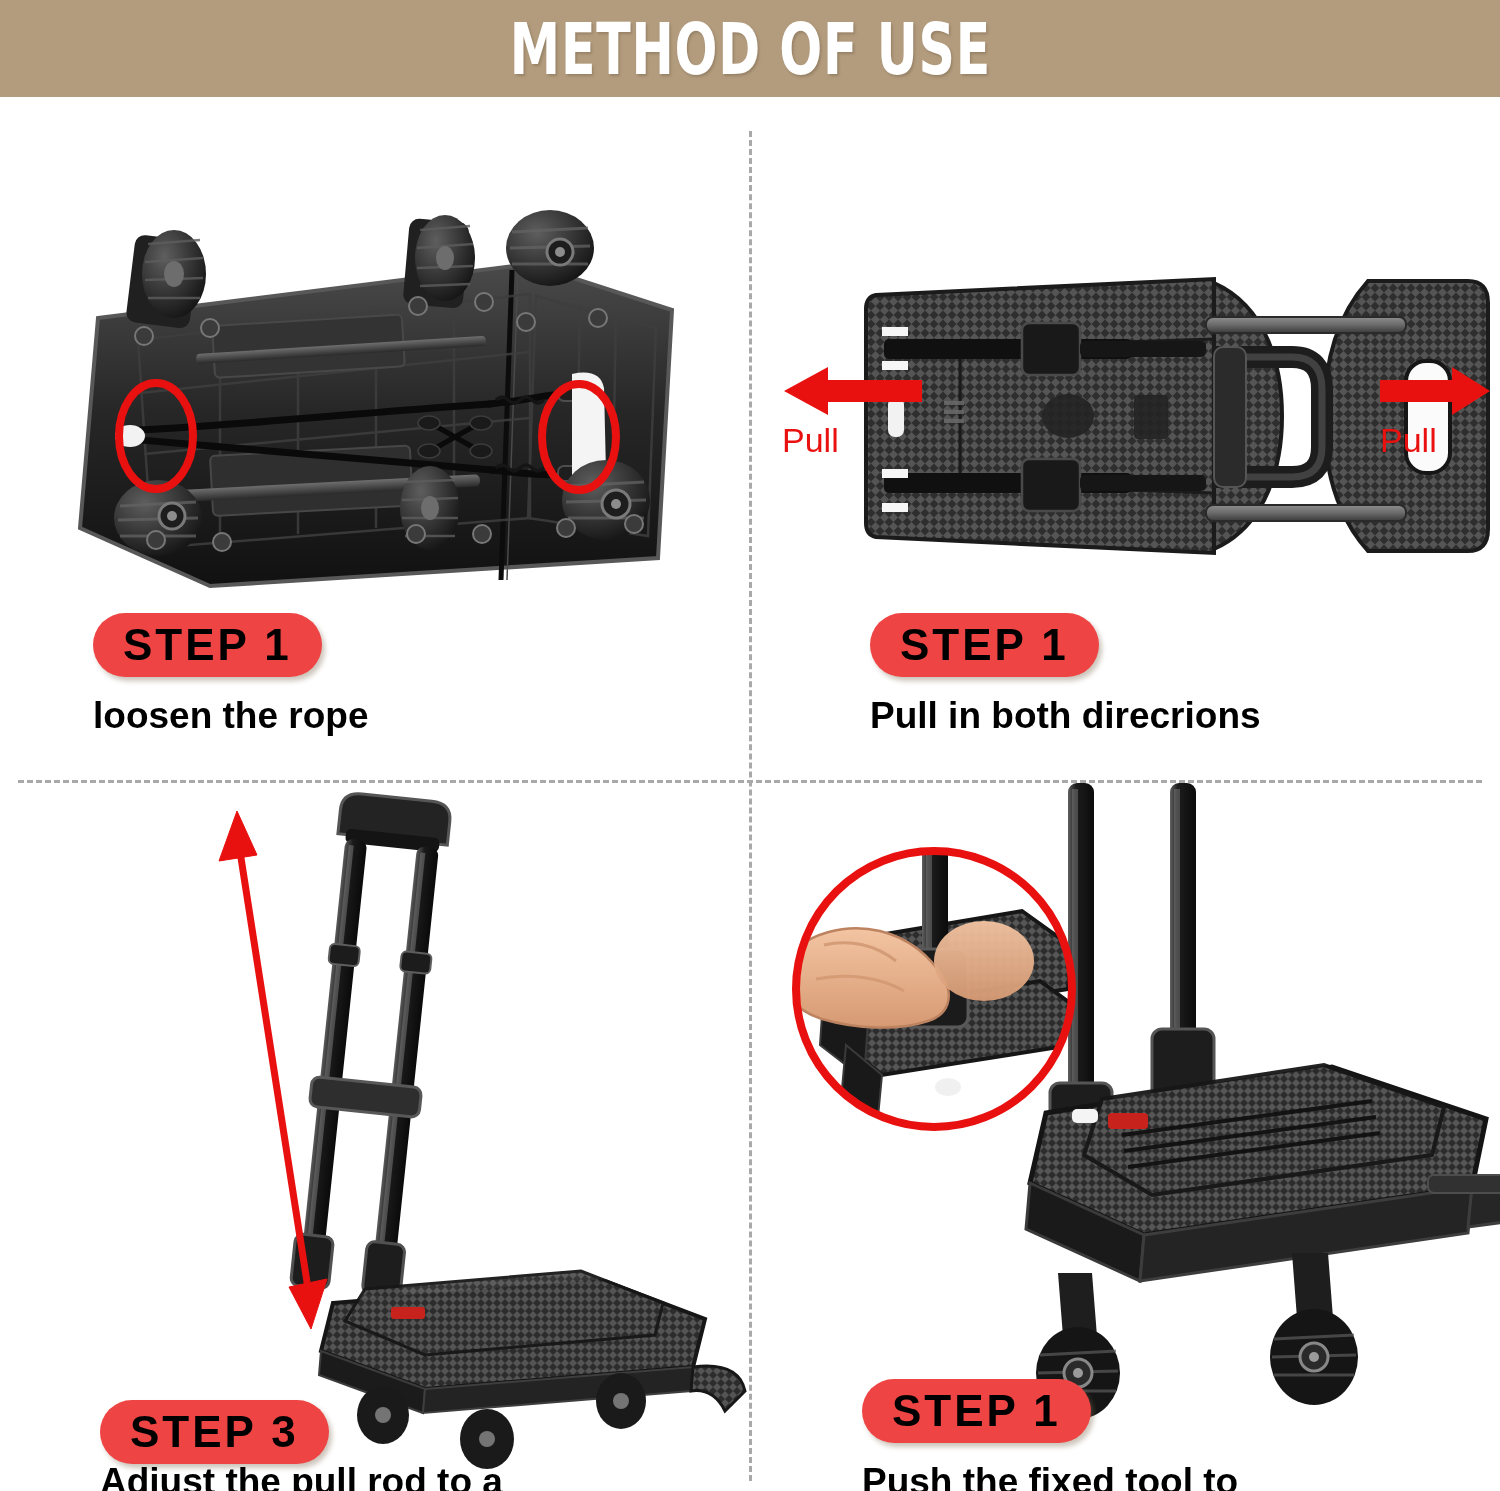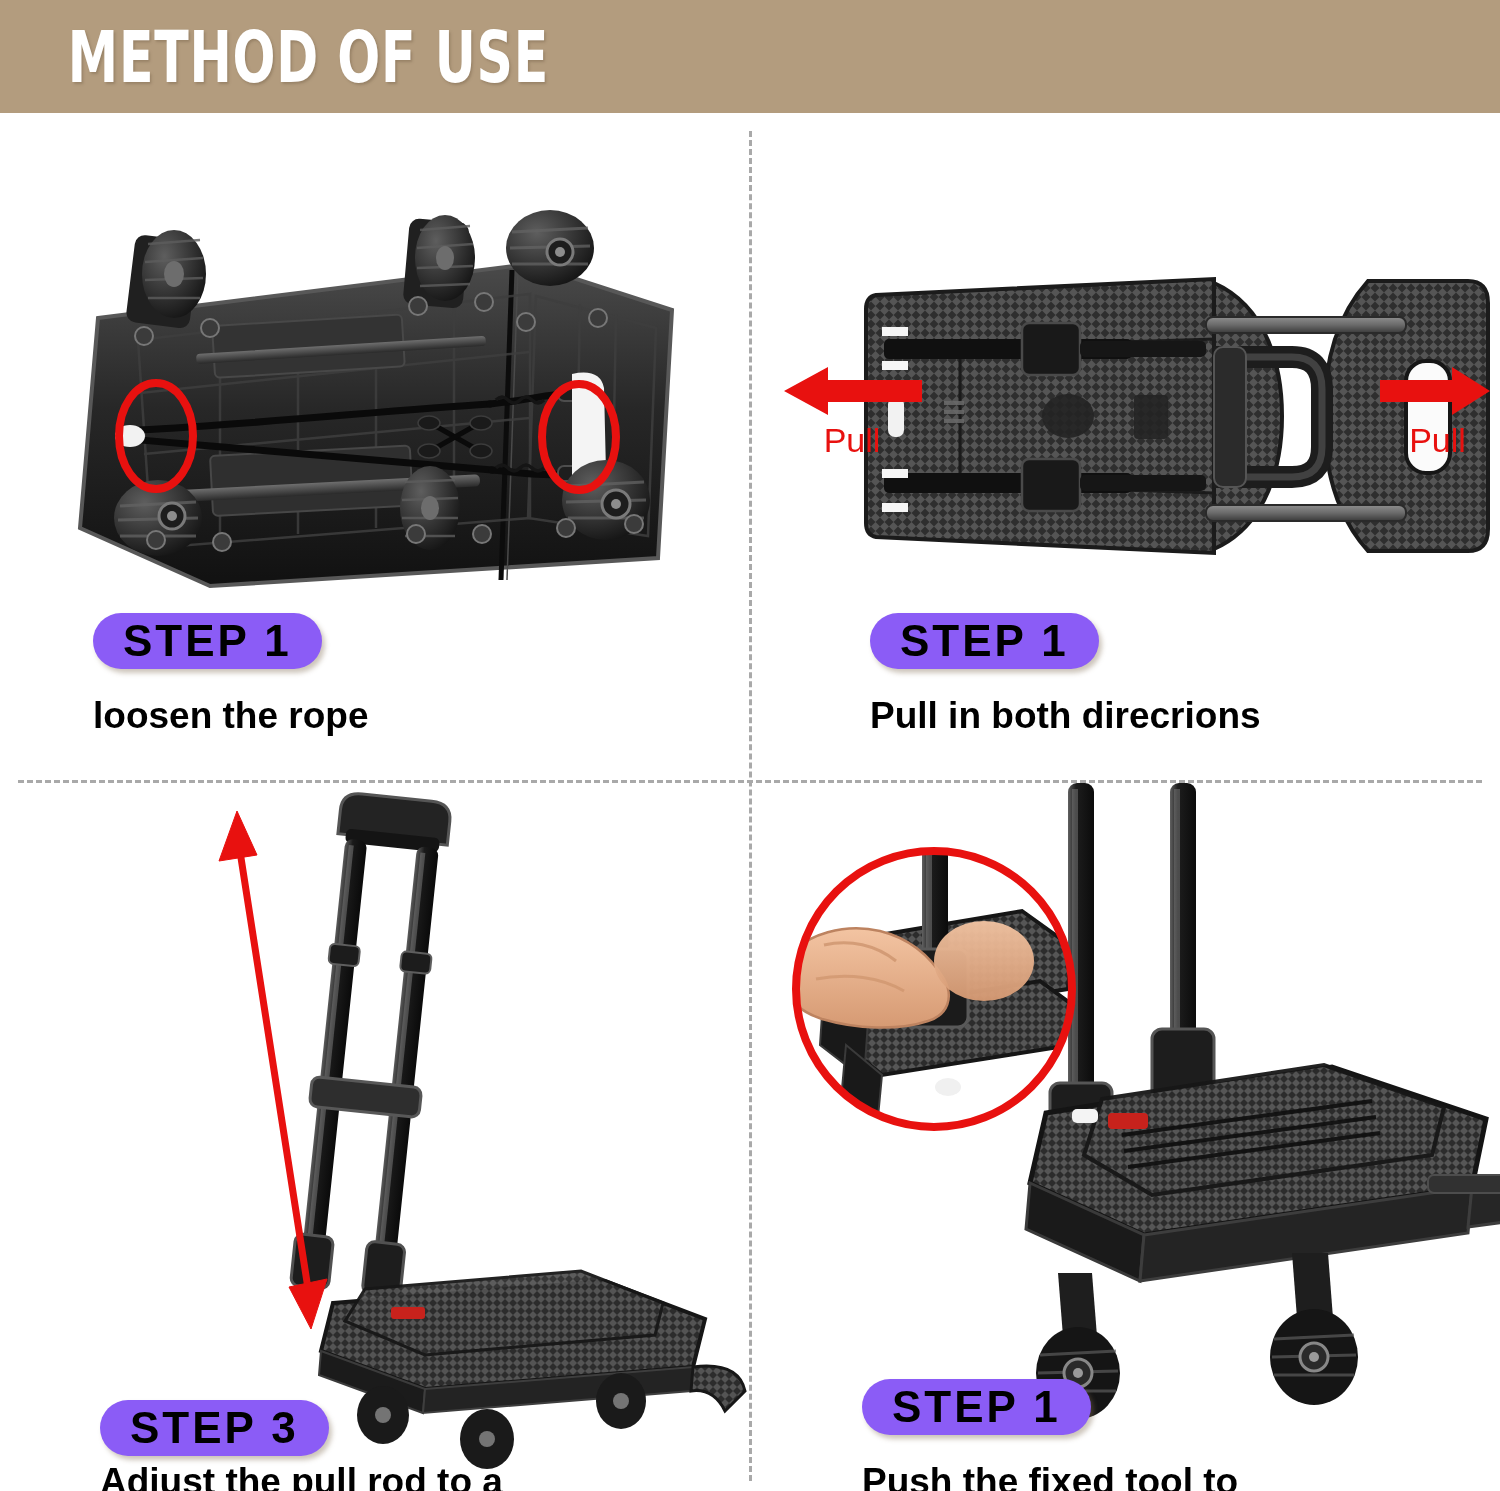--- a/index.html
+++ b/index.html
@@ -13,25 +13,25 @@
     font-family: "Liberation Sans", sans-serif;
     overflow: hidden;
     position: relative;
   }
 
   
   .banner {
     position: absolute;
     left: 0; top: 0;
     width: 1500px;
-    height: 113px;
+    height: 97px;
     background: #b39c7e;
     display: flex;
     align-items: center;
-    justify-content: flex-start;
+    justify-content: center;
   }
   .banner-title {
     font-family: "DejaVu Sans Condensed", "Liberation Sans Narrow", "Liberation Sans", sans-serif;
     font-weight: 700;
     font-size: 72px;
     letter-spacing: 1px;
     color: #ffffff;
     transform: scaleX(0.78);
     transform-origin: center;
     white-space: nowrap;
@@ -62,23 +62,23 @@
 
   .quad { position: absolute; }
   #quad-1 { left: 0;    top: 0;    width: 749px; height: 667px; }
   #quad-2 { left: 752px; top: 0;   width: 748px; height: 667px; }
   #quad-3 { left: 0;    top: 670px; width: 749px; height: 708px; }
   #quad-4 { left: 752px; top: 670px; width: 748px; height: 708px; }
 
   
   .step-badge {
     position: absolute;
-    background: #8b5cf6;
+    background: #ef4444;
     border-radius: 999px;
-    height: 56px;
+    height: 64px;
     padding: 0 30px;
     display: inline-flex;
     align-items: center;
     justify-content: center;
     box-shadow: 3px 4px 5px rgba(130,110,85,0.40);
   }
   .step-badge span {
     font-size: 44px;
     font-weight: 700;
     color: #000000;
@@ -103,21 +103,21 @@
   #badge-3 { left: 100px; top: 596px; margin-top: 21px; }
   #cap-3   { left: 100px; top: 676px; }
   #badge-4 { left: 110px; top: 596px; }
   #cap-4   { left: 110px; top: 676px; }
 
   
   .art { position: absolute; }
   svg { display: block; overflow: visible; }
 
   
-  .pull-group { position: absolute; text-align: center; }
+  .pull-group { position: absolute; text-align: left; }
   .pull-label {
     font-size: 34px;
     font-weight: 400;
     color: #e8110f;
     line-height: 1;
     margin-top: 6px;
   }
 </style>
 </head>
 <body>

